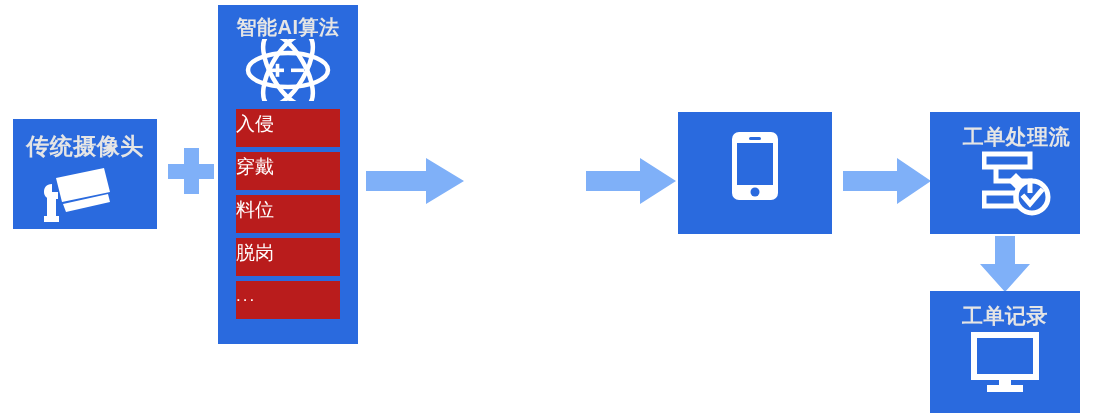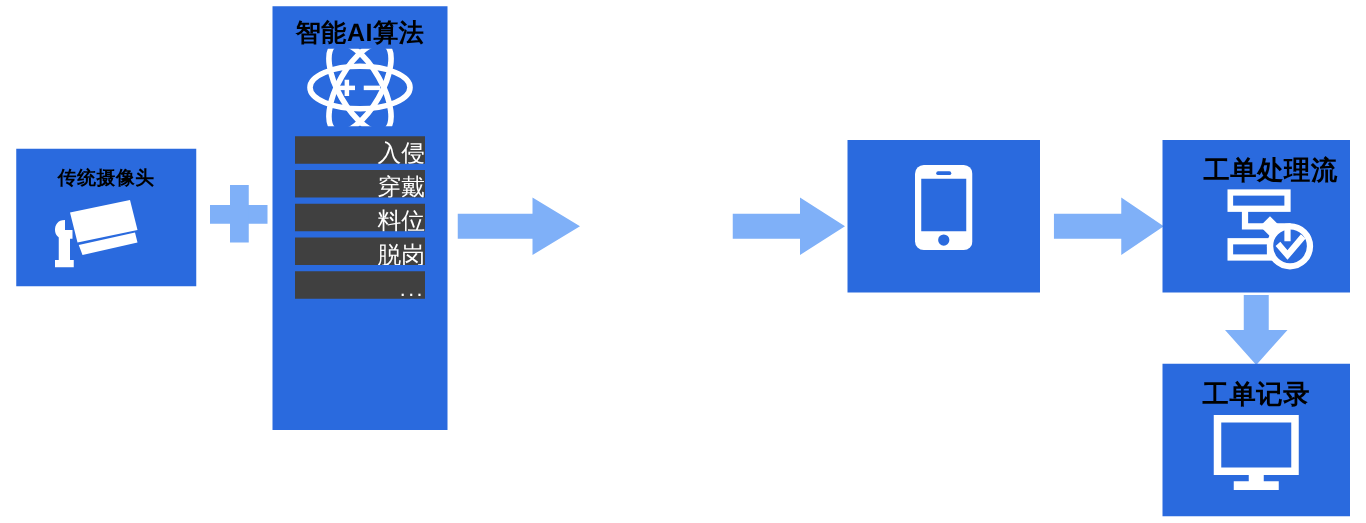--- a/index.html
+++ b/index.html
@@ -19,38 +19,38 @@
   }
   .node {
     position: absolute;
     background: #2a6ade;
     display: flex;
     flex-direction: column;
     align-items: center;
     box-sizing: border-box;
   }
   .node-title {
-    color: #000000;
+    color: #e5e5e5;
     font-weight: bold;
     letter-spacing: 0.5px;
     white-space: nowrap;
     line-height: 1;
   }
   .icon-wrap {
     display: flex;
     align-items: center;
     justify-content: center;
   }
 
   
   #box-camera {
     left: 13px; top: 119px; width: 144px; height: 110px;
     padding-top: 16px;
   }
-  #box-camera .node-title { font-size: 15px; }
+  #box-camera .node-title { font-size: 23px; }
   #box-camera .icon-wrap { margin-top: 8px; }
 
   
   #plus-sign {
     position: absolute;
     left: 168px; top: 148px;
     width: 46px; height: 46px;
   }
   #plus-sign .bar-h {
     position: absolute; left: 0; top: 16px;
@@ -69,25 +69,25 @@
   #box-ai .node-title { font-size: 20px; }
   #box-ai .icon-wrap { margin-top: 2px; }
   #ai-list {
     margin-top: 8px;
     width: 104px;
     display: flex;
     flex-direction: column;
     gap: 5px;
   }
   .ai-pill {
-    background: #404040;
+    background: #b91c1c;
     color: #ffffff;
     font-size: 19px;
-    text-align: right;
-    height: 22px;
+    text-align: left;
+    height: 38px;
     line-height: 30px;
     white-space: nowrap;
     overflow: hidden;
   }
   .ai-pill.ellipsis { font-size: 17px; letter-spacing: 2px; }
 
   
   #diamond-wrap {
     position: absolute;
     left: 462px; top: 100px;

